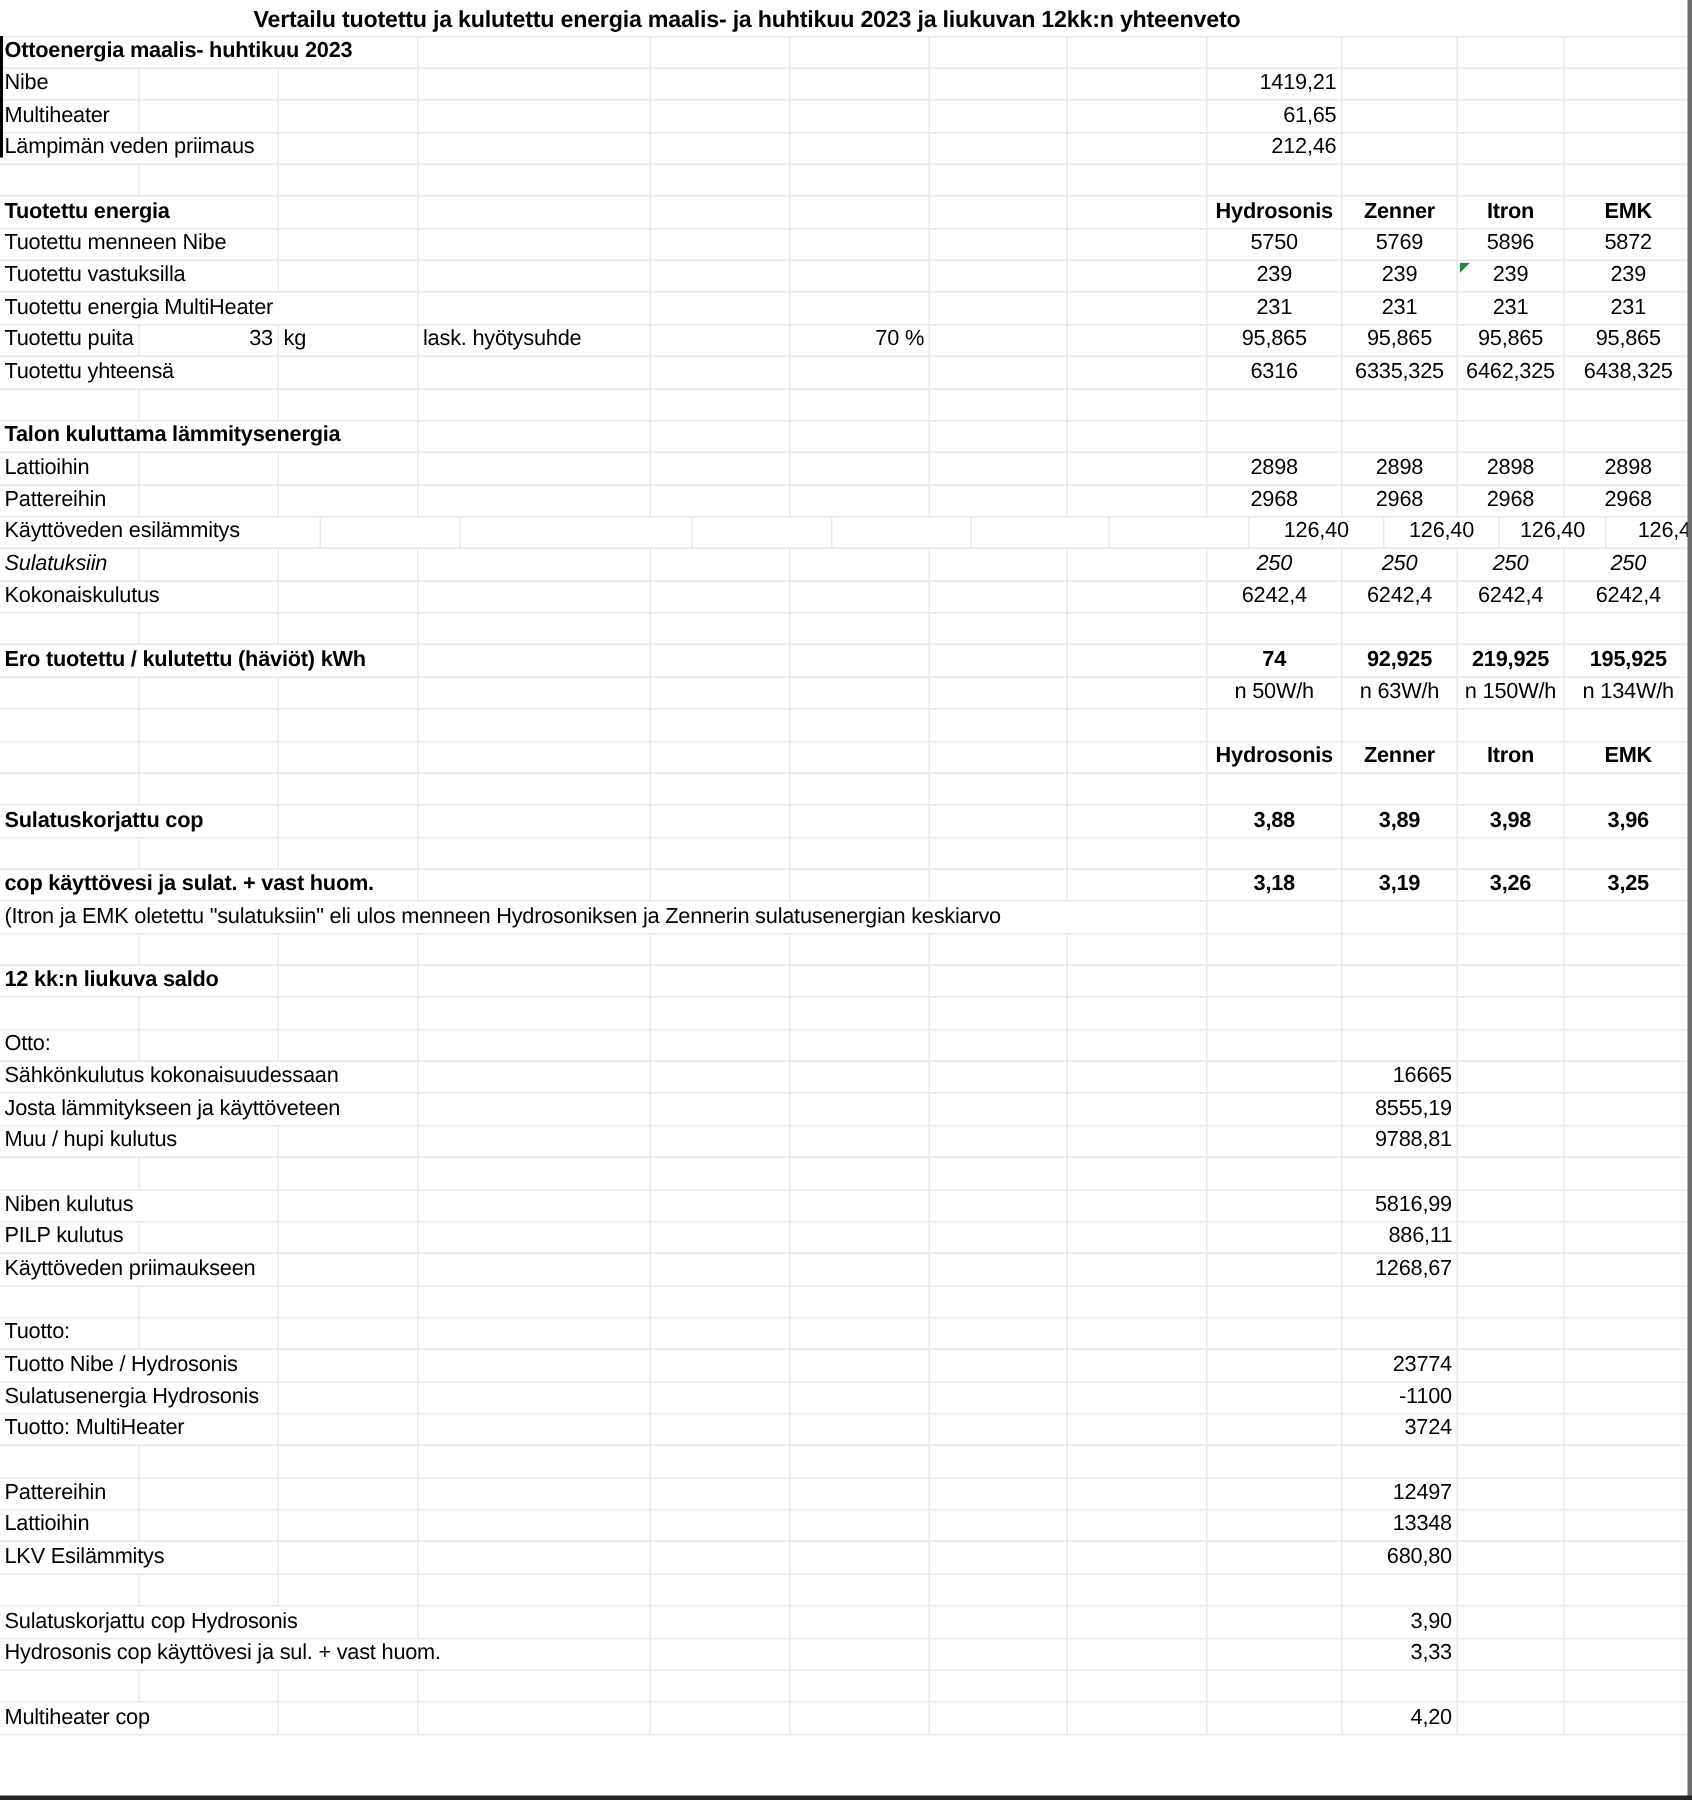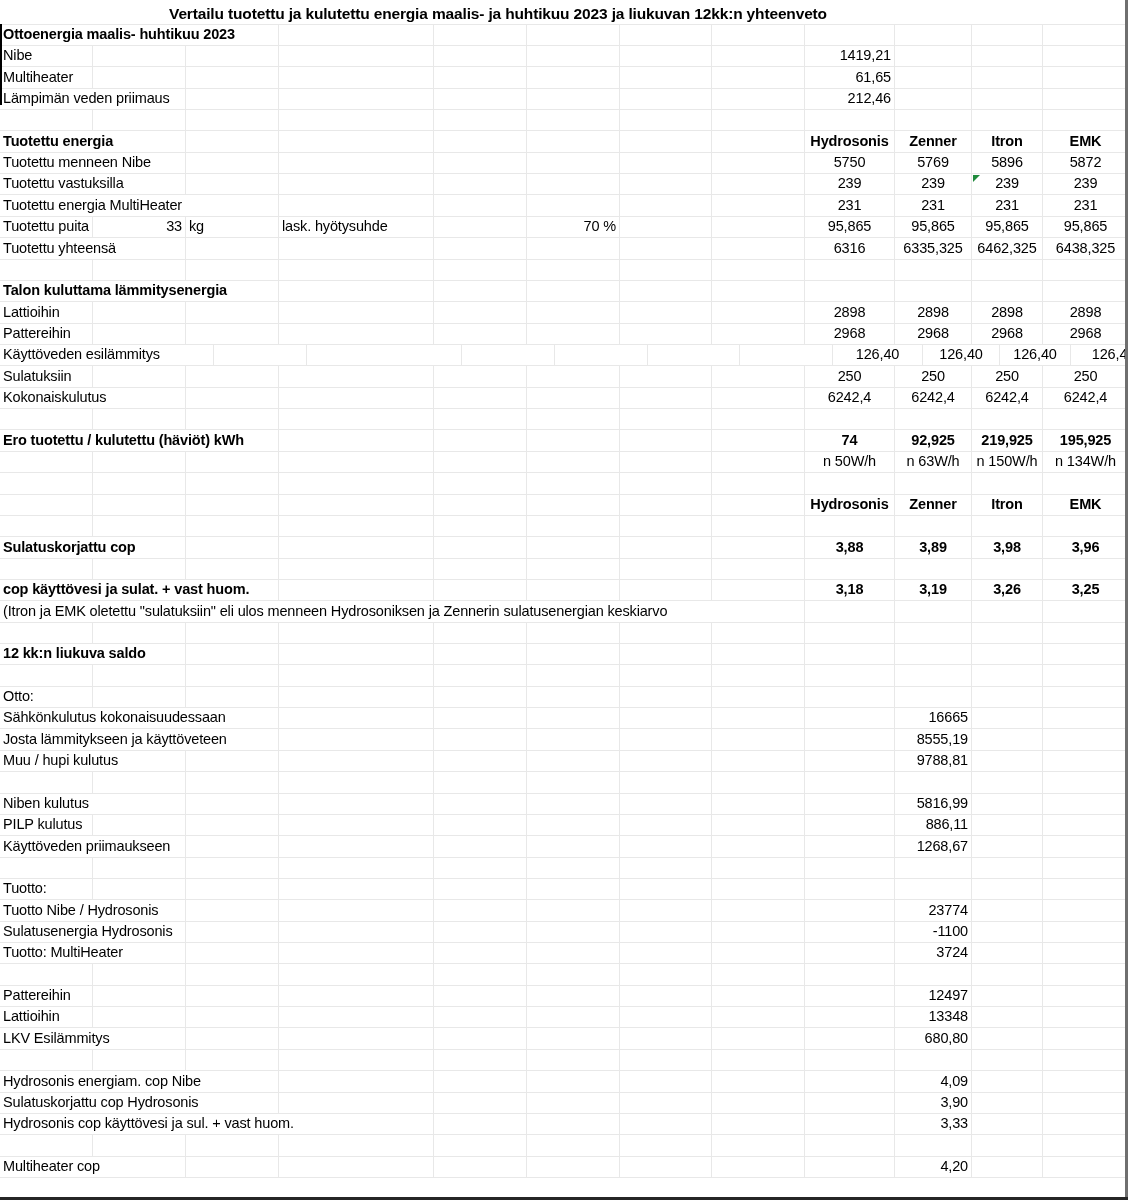--- a/index.html
+++ b/index.html
@@ -351,21 +351,21 @@
         <div class="cell ac" style="width: 77px;">
           <span>126,40</span>
         </div>
         <div class="cell ac" style="width: 71px;">
           <span>126,40</span>
         </div>
         <div class="cell ac noborder" style="width: 85px;">
           <span>126,40</span>
         </div>
       </div>
-      <div class="row" style="height: 21.37px;">
+      <div class="row" style="height: 21.37px; font-style: italic;">
         <div class="cell al" style="width: 93px;">
           <span>Sulatuksiin</span>
         </div>
         <div class="cell" style="width: 93px;"></div>
         <div class="cell" style="width: 93px;"></div>
         <div class="cell" style="width: 155px;"></div>
         <div class="cell" style="width: 93px;"></div>
         <div class="cell" style="width: 93px;"></div>
         <div class="cell" style="width: 92px;"></div>
         <div class="cell" style="width: 93px;"></div>
@@ -907,36 +907,20 @@
         <div class="cell" style="width: 93px;"></div>
         <div class="cell" style="width: 93px;"></div>
         <div class="cell" style="width: 93px;"></div>
         <div class="cell" style="width: 155px;"></div>
         <div class="cell" style="width: 93px;"></div>
         <div class="cell" style="width: 93px;"></div>
         <div class="cell" style="width: 92px;"></div>
         <div class="cell" style="width: 93px;"></div>
         <div class="cell" style="width: 90px;"></div>
         <div class="cell" style="width: 77px;"></div>
-        <div class="cell" style="width: 71px;"></div>
-        <div class="cell noborder" style="width: 85px;"></div>
-      </div>
-      <div class="row" style="height: 21.37px;">
-        <div class="cell al" style="width: 279px;">
-          <span>Hydrosonis energiam. cop Nibe</span>
-        </div>
-        <div class="cell" style="width: 155px;"></div>
-        <div class="cell" style="width: 93px;"></div>
-        <div class="cell" style="width: 93px;"></div>
-        <div class="cell" style="width: 92px;"></div>
-        <div class="cell" style="width: 93px;"></div>
-        <div class="cell" style="width: 90px;"></div>
-        <div class="cell ar" style="width: 77px;">
-          <span>4,09</span>
-        </div>
         <div class="cell" style="width: 71px;"></div>
         <div class="cell noborder" style="width: 85px;"></div>
       </div>
       <div class="row" style="height: 21.37px;">
         <div class="cell al" style="width: 279px;">
           <span>Sulatuskorjattu cop Hydrosonis</span>
         </div>
         <div class="cell" style="width: 155px;"></div>
         <div class="cell" style="width: 93px;"></div>
         <div class="cell" style="width: 93px;"></div>

